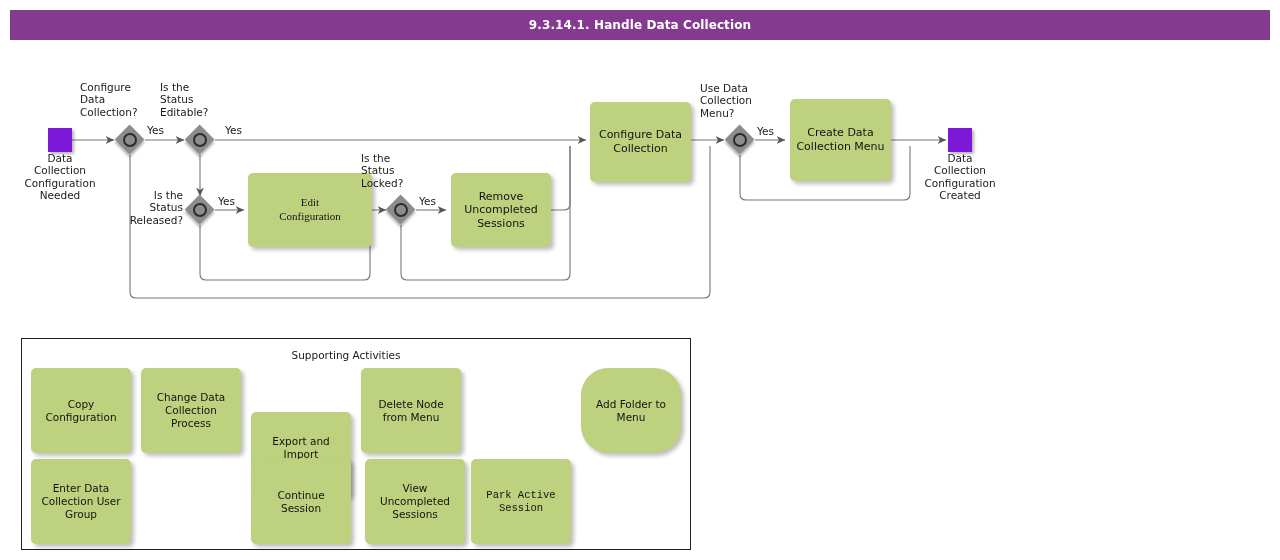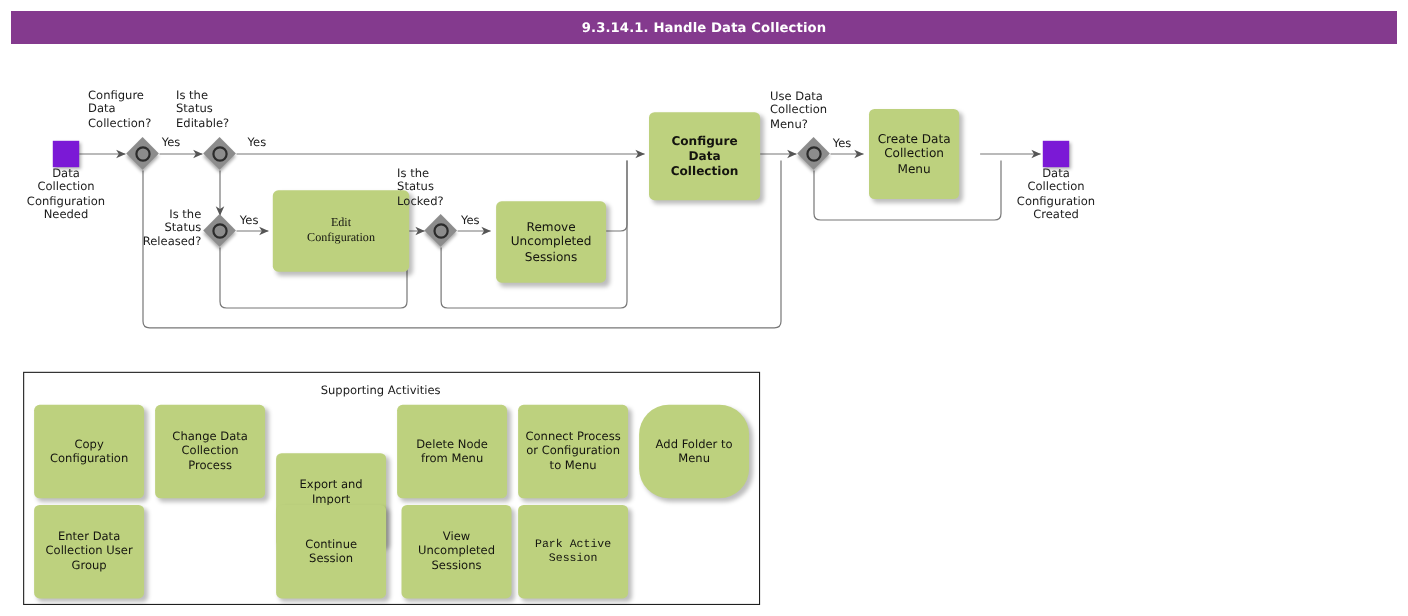--- a/index.html
+++ b/index.html
@@ -186,37 +186,37 @@
 
   <div class="gw" style="left:386px;top:195px;">
     <div class="dia"></div>
     <div class="ring"></div>
   </div>
   <div class="gwlabel" style="left:361px;top:152px;width:80px;">Is the
 Status
 Locked?</div>
   <div class="flowlabel" style="left:419px;top:195px;">Yes</div>
 
-  <div class="task" style="left:451px;top:183px;width:100px;height:74px;">Remove
+  <div class="task" style="left:451px;top:173px;width:100px;height:74px;">Remove
 Uncompleted
 Sessions</div>
 
-  <div class="task" style="left:590px;top:102px;width:101px;height:80px;font-weight:bold;">Configure Data
+  <div class="task" style="left:590px;top:102px;width:101px;height:80px;">Configure Data
 Collection</div>
 
   <div class="gw" style="left:725px;top:125px;">
     <div class="dia"></div>
     <div class="ring"></div>
   </div>
   <div class="gwlabel" style="left:700px;top:82px;width:80px;">Use Data
 Collection
 Menu?</div>
   <div class="flowlabel" style="left:757px;top:125px;">Yes</div>
 
-  <div class="task" style="left:790px;top:99px;width:82px;height:82px;">Create Data
+  <div class="task" style="left:790px;top:99px;width:101px;height:82px;">Create Data
 Collection Menu</div>
 
   <div class="evnode" style="left:948px;top:128px;"></div>
   <div class="evlabel" style="left:910px;top:152px;width:100px;">Data
 Collection
 Configuration
 Created</div>
 
   <div class="sapanel"></div>
   <div class="satitle">Supporting Activities</div>
@@ -224,23 +224,20 @@
   <div class="sabox" style="left:31px;top:368px;">Copy
 Configuration</div>
   <div class="sabox" style="left:141px;top:368px;">Change Data
 Collection
 Process</div>
   <div class="sabox" style="left:251px;top:368px;margin-top:44px;">Export and
 Import
 Configuration</div>
   <div class="sabox" style="left:361px;top:368px;">Delete Node
 from Menu</div>
-  <div class="sabox" style="left:471px;top:368px;">Connect Process
-or Configuration
-to Menu</div>
   <div class="sabox" style="left:581px;top:368px;border-radius:27px;">Add Folder to
 Menu</div>
 
   <div class="sabox" style="left:31px;top:459px;">Enter Data
 Collection User
 Group</div>
   <div class="sabox" style="left:251px;top:459px;">Continue
 Session</div>
   <div class="sabox" style="left:365px;top:459px;">View
 Uncompleted

